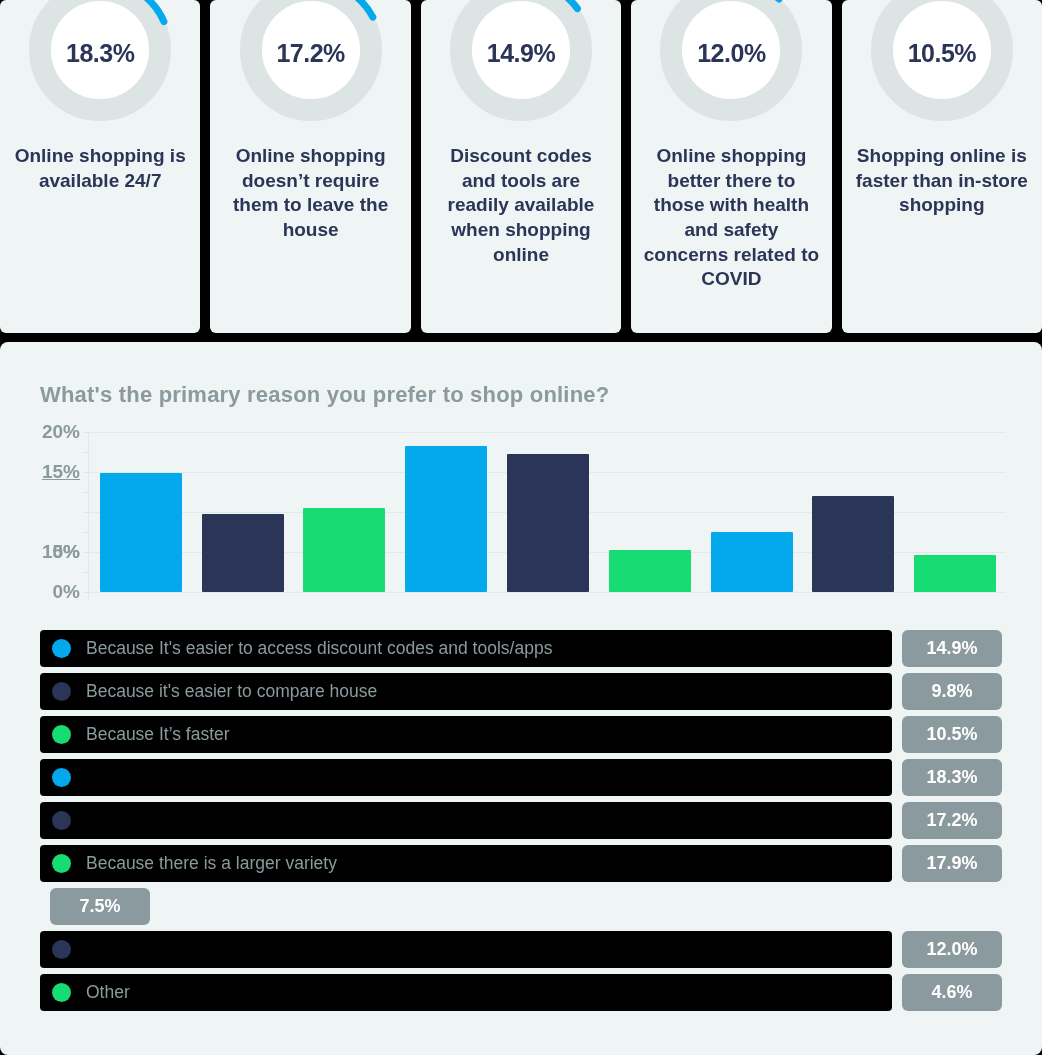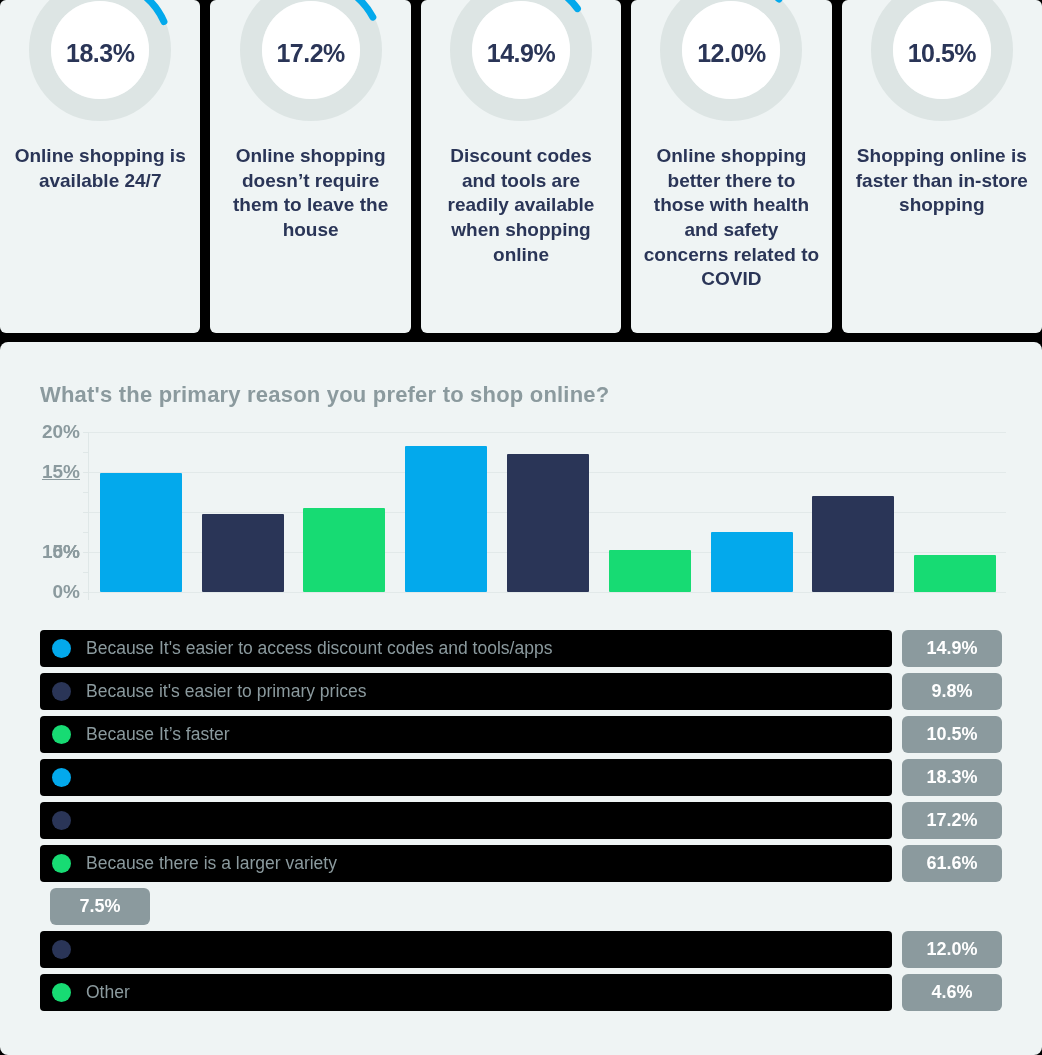--- a/index.html
+++ b/index.html
@@ -288,21 +288,21 @@
       <div class="legend-row">
         <div class="legend-main">
           <span class="legend-dot" style="background: rgb(3, 169, 236);"></span>
           <span class="legend-text">Because It's easier to access discount codes and tools/apps</span>
         </div>
         <div class="legend-value">14.9%</div>
       </div>
       <div class="legend-row">
         <div class="legend-main">
           <span class="legend-dot" style="background: rgb(42, 53, 87);"></span>
-          <span class="legend-text">Because it's easier to primary prices</span>
+          <span class="legend-text">Because it's easier to compare house</span>
         </div>
         <div class="legend-value">9.8%</div>
       </div>
       <div class="legend-row">
         <div class="legend-main">
           <span class="legend-dot" style="background: rgb(23, 219, 115);"></span>
           <span class="legend-text">Because It’s faster</span>
         </div>
         <div class="legend-value">10.5%</div>
       </div>
@@ -316,21 +316,21 @@
         <div class="legend-main">
           <span class="legend-dot" style="background: rgb(42, 53, 87);"></span>
         </div>
         <div class="legend-value">17.2%</div>
       </div>
       <div class="legend-row">
         <div class="legend-main">
           <span class="legend-dot" style="background: rgb(23, 219, 115);"></span>
           <span class="legend-text">Because there is a larger variety</span>
         </div>
-        <div class="legend-value">61.6%</div>
+        <div class="legend-value">17.9%</div>
       </div>
       <div class="legend-row">
         <div class="legend-value">7.5%</div>
       </div>
       <div class="legend-row">
         <div class="legend-main">
           <span class="legend-dot" style="background: rgb(42, 53, 87);"></span>
         </div>
         <div class="legend-value">12.0%</div>
       </div>

